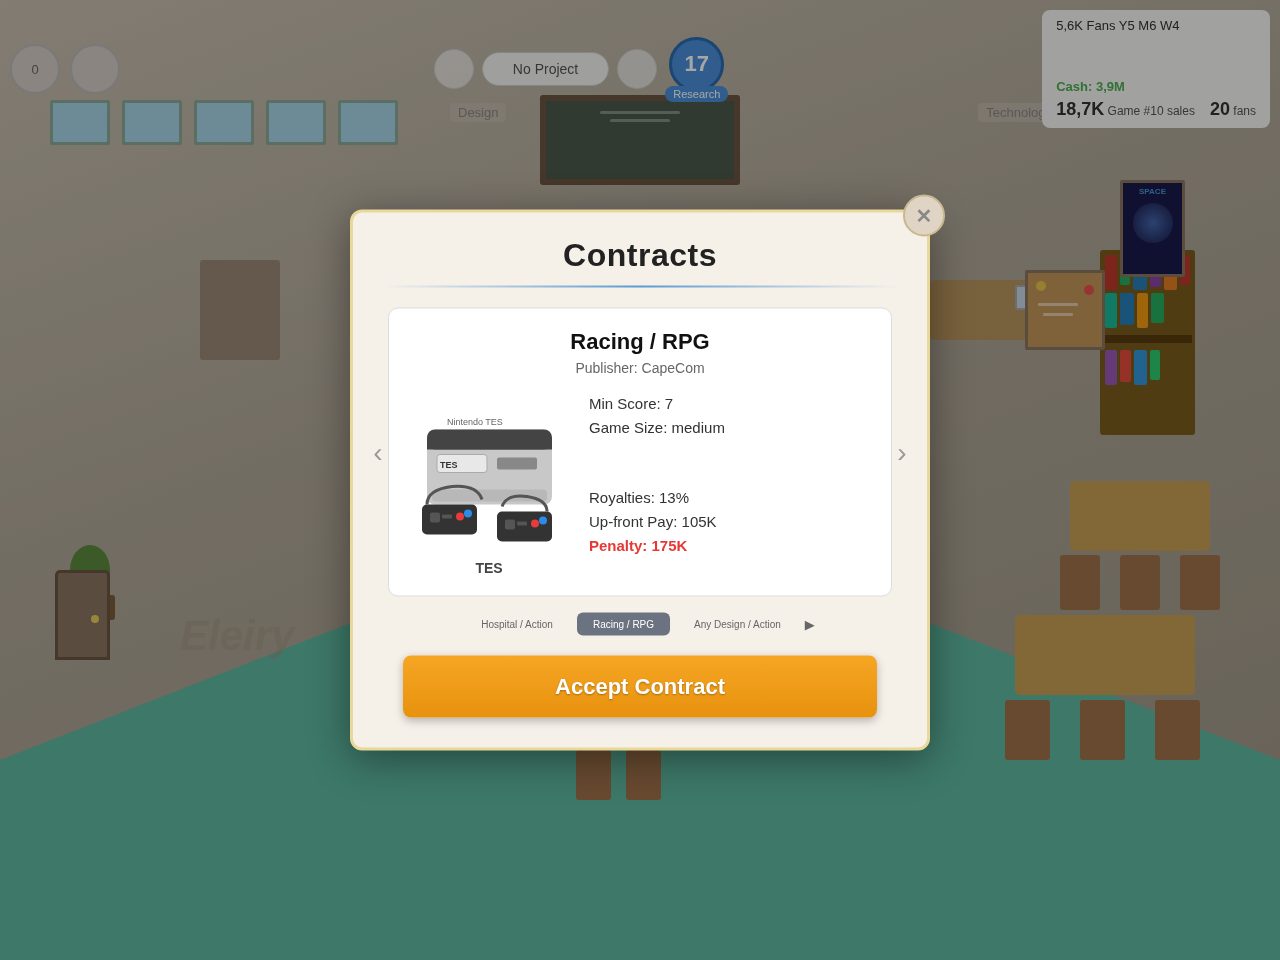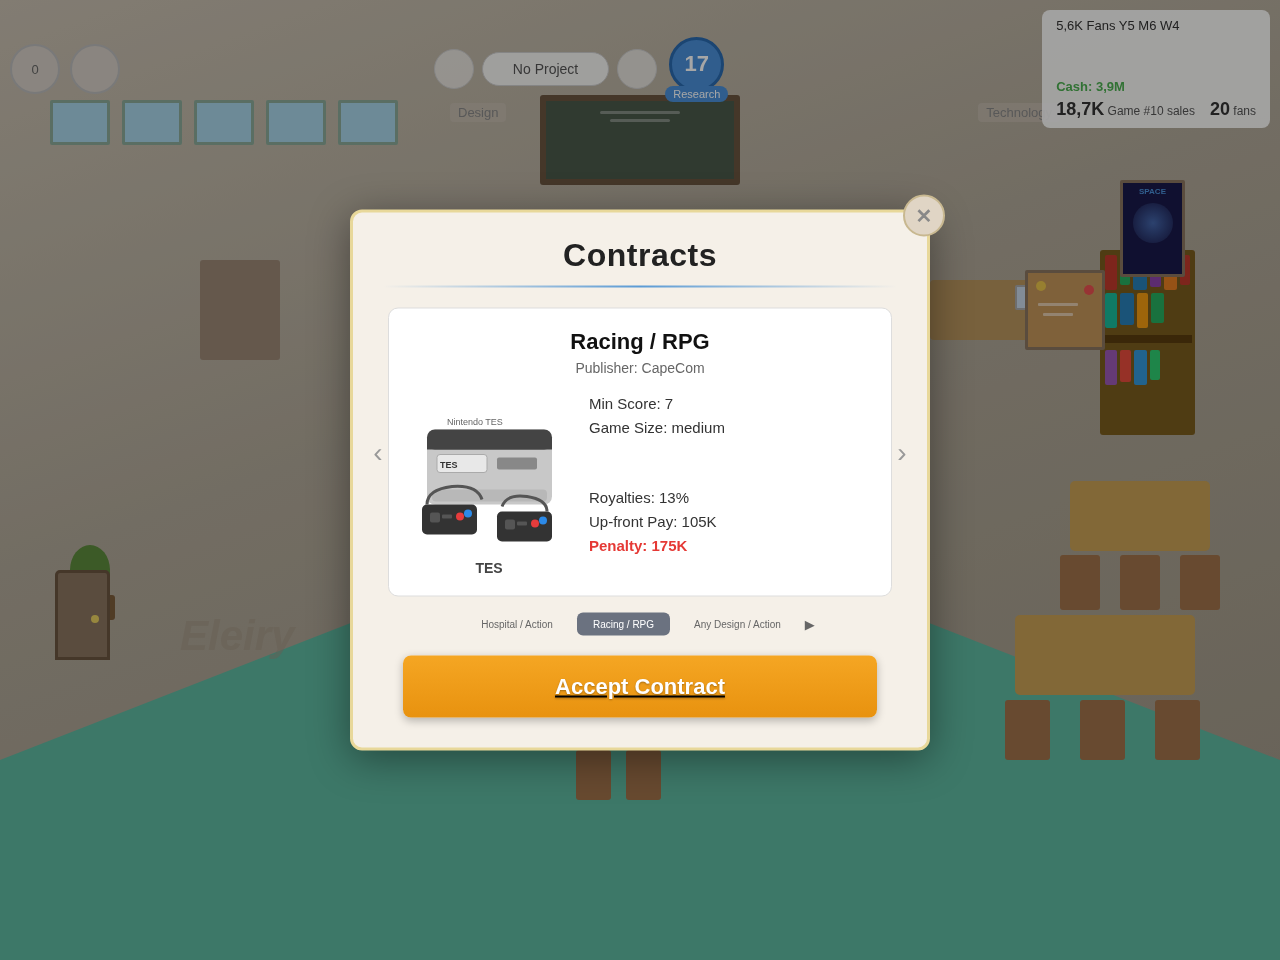--- a/index.html
+++ b/index.html
@@ -609,16 +609,16 @@
     </div>
   </div>
 
   <div class="contract-tabs">
     <div class="tab-item">Hospital / Action</div>
     <div class="tab-item active">Racing / RPG</div>
     <div class="tab-item">Any Design / Action</div>
     <span class="tab-more">▶</span>
   </div>
 
-  <div style="padding: 0 25px; text-decoration: underline;">
+  <div style="padding: 0 25px;">
     <button class="accept-btn">Accept Contract</button>
   </div>
 </div>
 
 </body></html>

